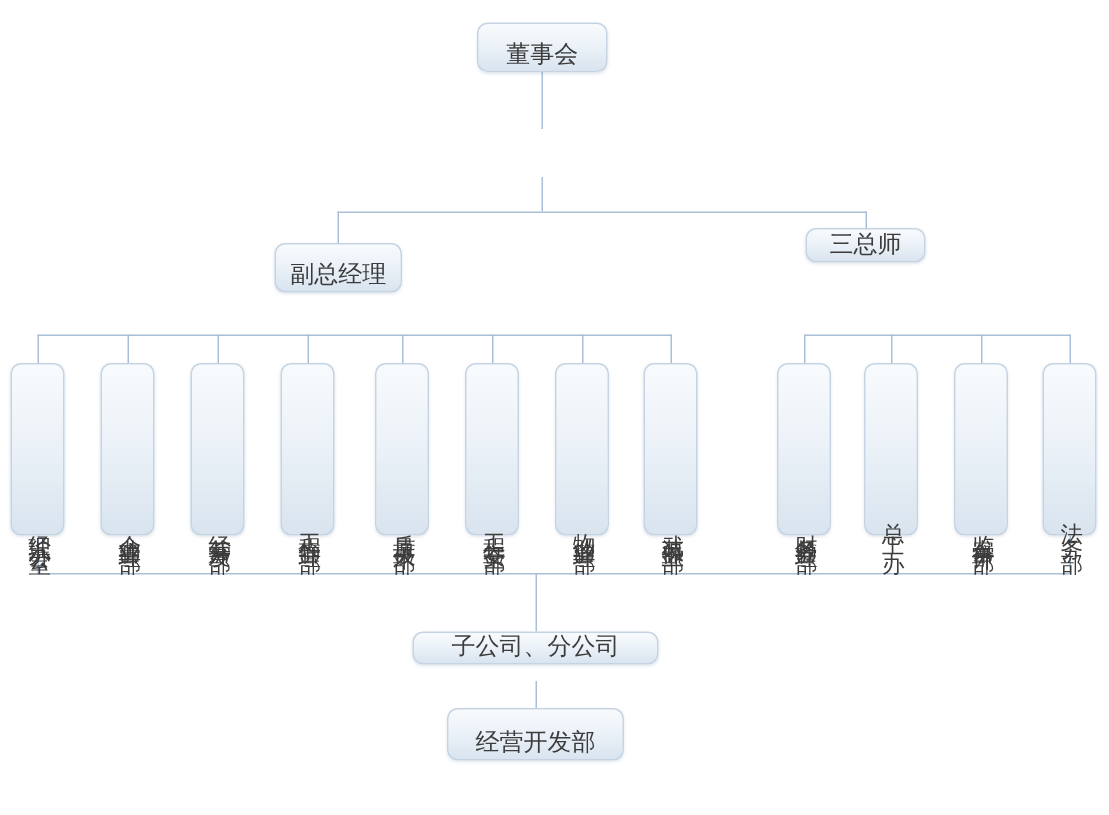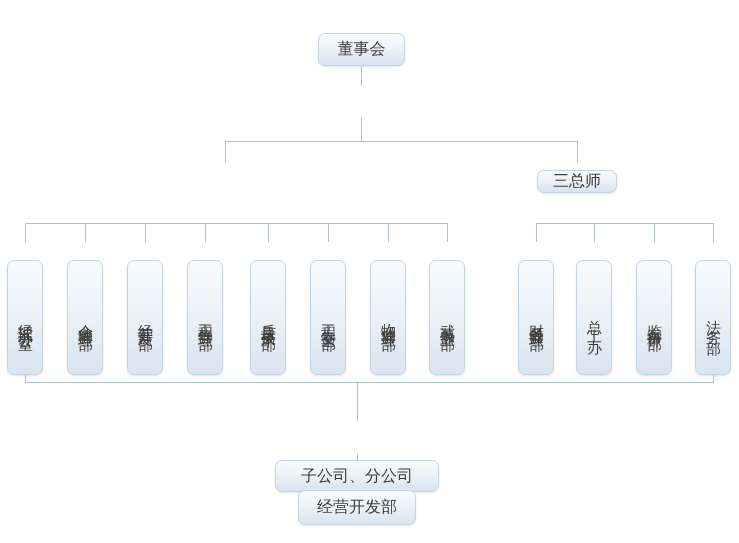--- a/index.html
+++ b/index.html
@@ -4,22 +4,22 @@
 <style>
   html, body { margin:0; padding:0; background:#ffffff; }
   .canvas {
     position:relative; width:739px; height:543px; background:#ffffff;
     font-family:"Liberation Sans", sans-serif; overflow:hidden;
   }
   .node {
     position:absolute; box-sizing:border-box;
     border:1px solid #c5d3e2; border-radius:7px;
     background:linear-gradient(180deg, #f8fbfd 0%, #ecf2f8 45%, #d9e4ef 100%);
-    color:#3c3c3c; display:flex; align-items:center; justify-content:center;
-    font-size:16px; box-shadow:0 1px 2px rgba(130,155,185,0.25);margin-top:18px;
+    color:#3c3c3c; display:flex; align-items:flex-end; justify-content:center;
+    font-size:16px; box-shadow:0 1px 2px rgba(130,155,185,0.25);
   }
   .vtext {
     writing-mode:vertical-rl; text-orientation:upright;
     font-size:15px; letter-spacing:3px; margin-bottom:-3px; color:#3c3c3c;
   }
   .vtext.spread { letter-spacing:10px; margin-bottom:-10px; }
   .line { position:absolute; background:#a9bfd8; }
   .line.h { height:1px; }
   .line.v { width:1px; }
 </style>
@@ -52,20 +52,23 @@
 
   <div class="line v" style="left:25px;top:357px;height:25px"></div>
   <div class="line v" style="left:713px;top:357px;height:25px"></div>
   <div class="line h" style="left:25px;top:382px;width:689px"></div>
   <div class="line v" style="left:357px;top:382px;height:39px"></div>
   <div class="line v" style="left:357px;top:454px;height:18px"></div>
 
   <div class="node" style="left:318px;top:15px;width:87px;height:33px">
     <span>董事会</span>
   </div>
+  <div class="node" style="left:183px;top:162px;width:85px;height:33px">
+    <span>副总经理</span>
+  </div>
   <div class="node" style="left:537px;top:152px;width:80px;height:23px">
     <span>三总师</span>
   </div>
 
   <div class="node" style="left:7px;top:242px;width:36px;height:115px">
     <span class="vtext">经理办公室</span>
   </div>
   <div class="node" style="left:67px;top:242px;width:36px;height:115px">
     <span class="vtext">企业管理部</span>
   </div>
@@ -94,20 +97,20 @@
   <div class="node" style="left:576px;top:242px;width:36px;height:115px">
     <span class="vtext spread">总工办</span>
   </div>
   <div class="node" style="left:636px;top:242px;width:36px;height:115px">
     <span class="vtext">监察审计部</span>
   </div>
   <div class="node" style="left:695px;top:242px;width:36px;height:115px">
     <span class="vtext spread">法务部</span>
   </div>
 
-  <div class="node" style="left:275px;top:442px;width:164px;height:32px">
+  <div class="node" style="left:275px;top:421px;width:164px;height:22px">
     <span>子公司、分公司</span>
   </div>
   <div class="node" style="left:298px;top:472px;width:118px;height:35px">
     <span>经营开发部</span>
   </div>
 
 </div>
 
 </body></html>

